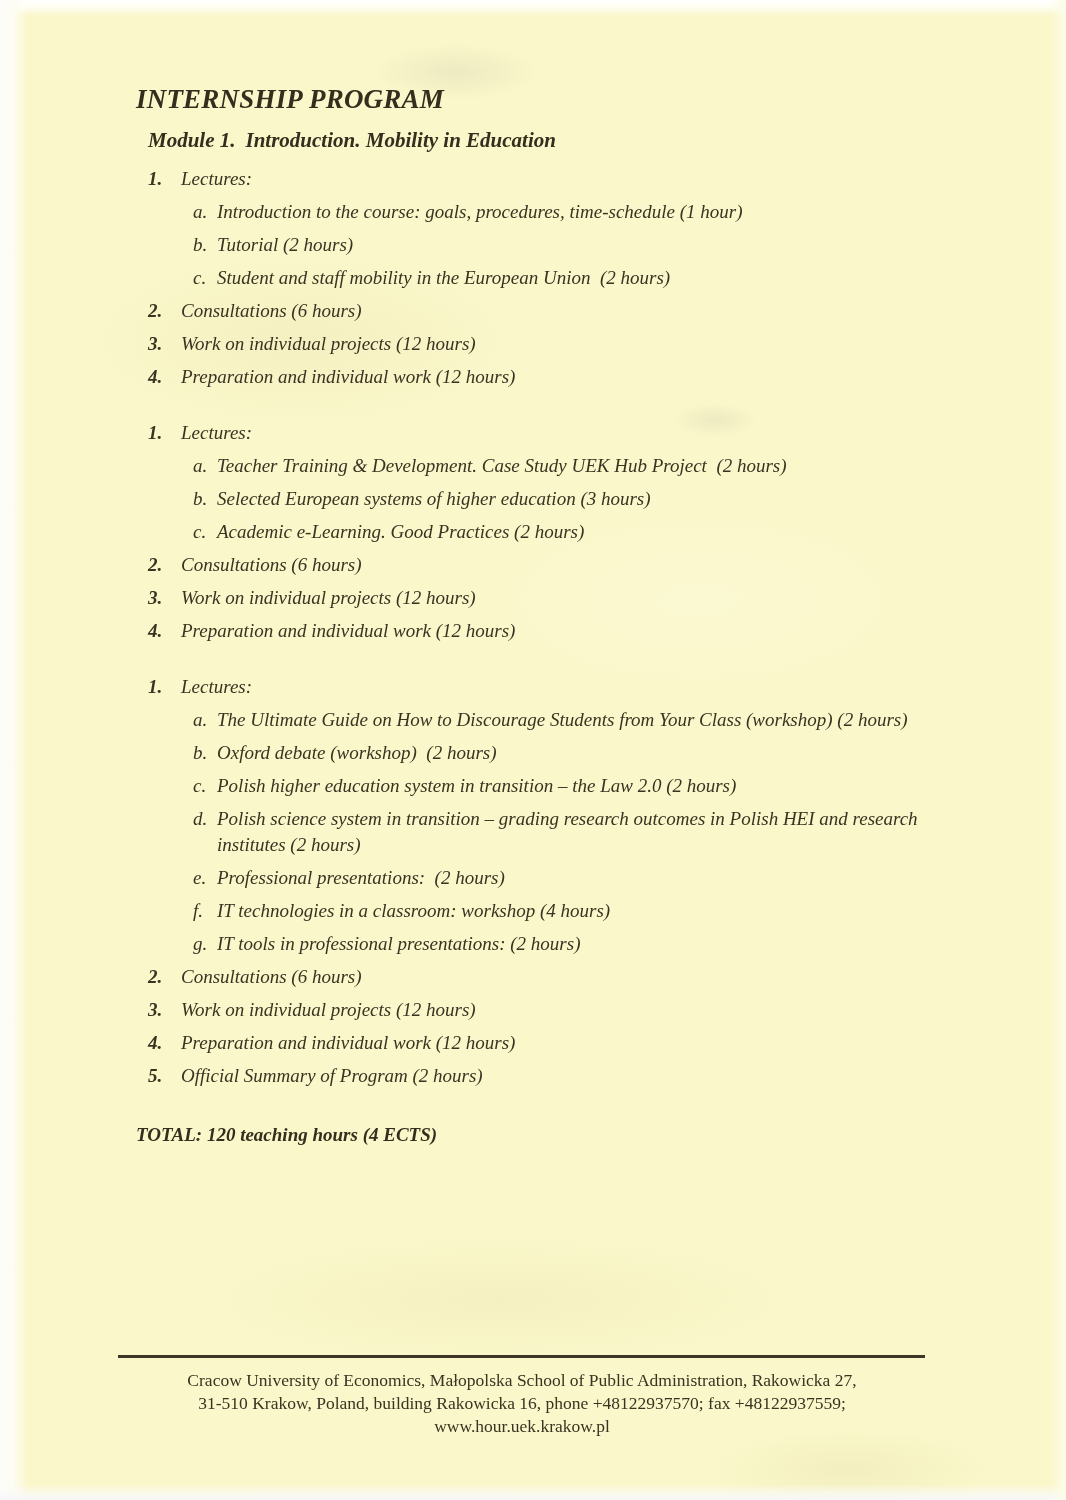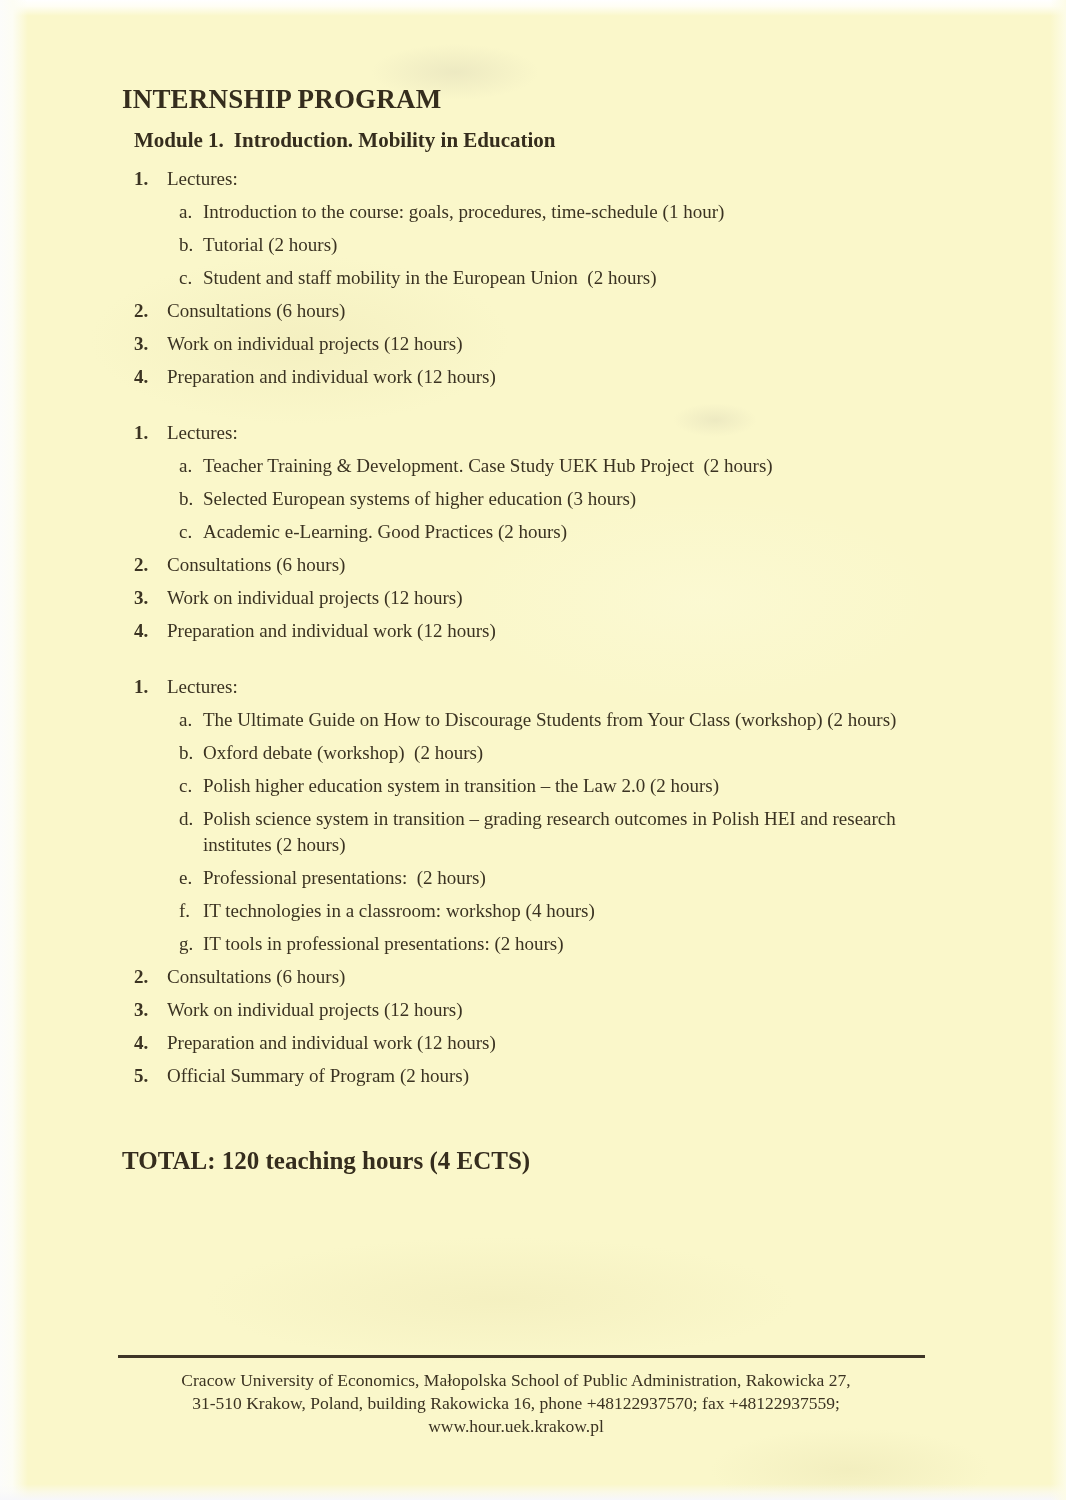--- a/index.html
+++ b/index.html
@@ -21,21 +21,21 @@
   }
   .edge-top{position:absolute;top:0;left:0;width:100%;height:16px;
     background:linear-gradient(180deg,#ffffff 0%,#fffef4 40%,rgba(255,254,244,0) 100%);}
   .edge-left{position:absolute;top:0;left:0;width:28px;height:100%;
     background:linear-gradient(90deg,#fcfcfa 0%,#fdfdf4 45%,rgba(253,253,244,0) 100%);}
   .edge-bottom{position:absolute;bottom:0;left:0;width:100%;height:16px;
     background:linear-gradient(0deg,#f7f7fb 0%,rgba(250,250,250,0.6) 50%,rgba(250,250,250,0) 100%);}
   .edge-right{position:absolute;top:0;right:0;width:16px;height:100%;
     background:linear-gradient(270deg,#fdfce8 0%,rgba(253,252,232,0) 100%);}
 
-  .content{position:absolute;left:122px;top:83px;width:816px;}
+  .content{position:absolute;left:136px;top:83px;width:816px;font-style:italic;}
 
   h1.doc-title{
     margin:0 0 8px 0;
     font-size:27px;line-height:32px;font-weight:bold;
     color:#352d1d;letter-spacing:0.2px;
   }
   .module{margin:12px;}
   .module + .module{margin-top:30px;}
   .module-heading{
     margin:0 0 12px 0;
@@ -45,31 +45,31 @@
 
   .num-item{display:flex;font-size:19px;line-height:26px;margin:0 0 7px 0;}
   .num-item .num{flex:none;width:33px;font-weight:bold;}
   .num-item .txt{white-space:pre-wrap;}
 
   .sub-item{display:flex;font-size:19px;line-height:26px;margin:0 0 7px 45px;}
   .sub-item .letter{flex:none;width:24px;}
   .sub-item .txt{white-space:pre-wrap;max-width:705px;}
 
   .total-line{
-    margin:58px 0 0 0;
-    font-size:25px;line-height:27px;font-weight:bold;color:#352d1d;
+    margin:32px 0 0 0;
+    font-size:19px;line-height:27px;font-weight:bold;color:#352d1d;
     white-space:pre-wrap;
   }
 
   .footer-rule{
     position:absolute;left:118px;top:1355px;width:807px;height:3px;
     background:#3e3526;border:none;margin:0;
   }
   .footer{
-    position:absolute;left:116px;top:1369px;width:800px;
+    position:absolute;left:122px;top:1369px;width:800px;
     text-align:center;font-size:17.5px;line-height:23px;color:#3b3322;
   }
   .footer div{white-space:pre-wrap;}
 </style>
 </head>
 <body>
 
 <div class="page">
   <div class="content">
 

